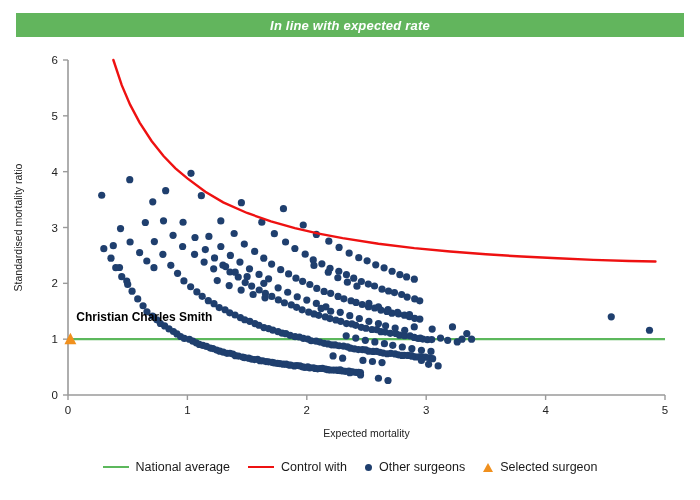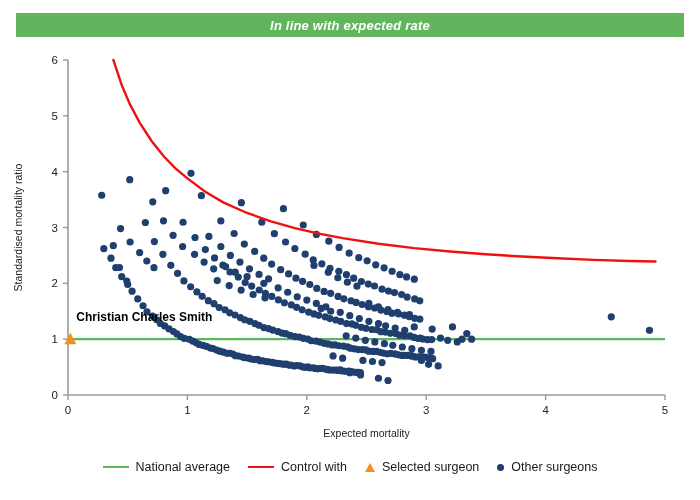--- a/index.html
+++ b/index.html
@@ -522,22 +522,22 @@
   <div class="legend" id="legend">
       <div class="legend-item">
         <span class="legend-swatch-line" style="border-top-color: rgb(92, 184, 92);"></span>
         <span class="legend-label">National average</span>
       </div>
       <div class="legend-item">
         <span class="legend-swatch-line" style="border-top-color: rgb(238, 17, 17);"></span>
         <span class="legend-label">Control with</span>
       </div>
       <div class="legend-item">
+        <span class="legend-swatch-dot" style="background: rgb(31, 63, 110);"></span>
+        <span class="legend-label">Other surgeons</span>
+      </div>
+      <div class="legend-item">
         <span class="legend-swatch-tri" style="border-bottom-color: rgb(240, 144, 30);"></span>
         <span class="legend-label">Selected surgeon</span>
-      </div>
-      <div class="legend-item">
-        <span class="legend-swatch-dot" style="background: rgb(31, 63, 110);"></span>
-        <span class="legend-label">Other surgeons</span>
       </div>
     </div>
 
 </div>
 
 </body></html>

